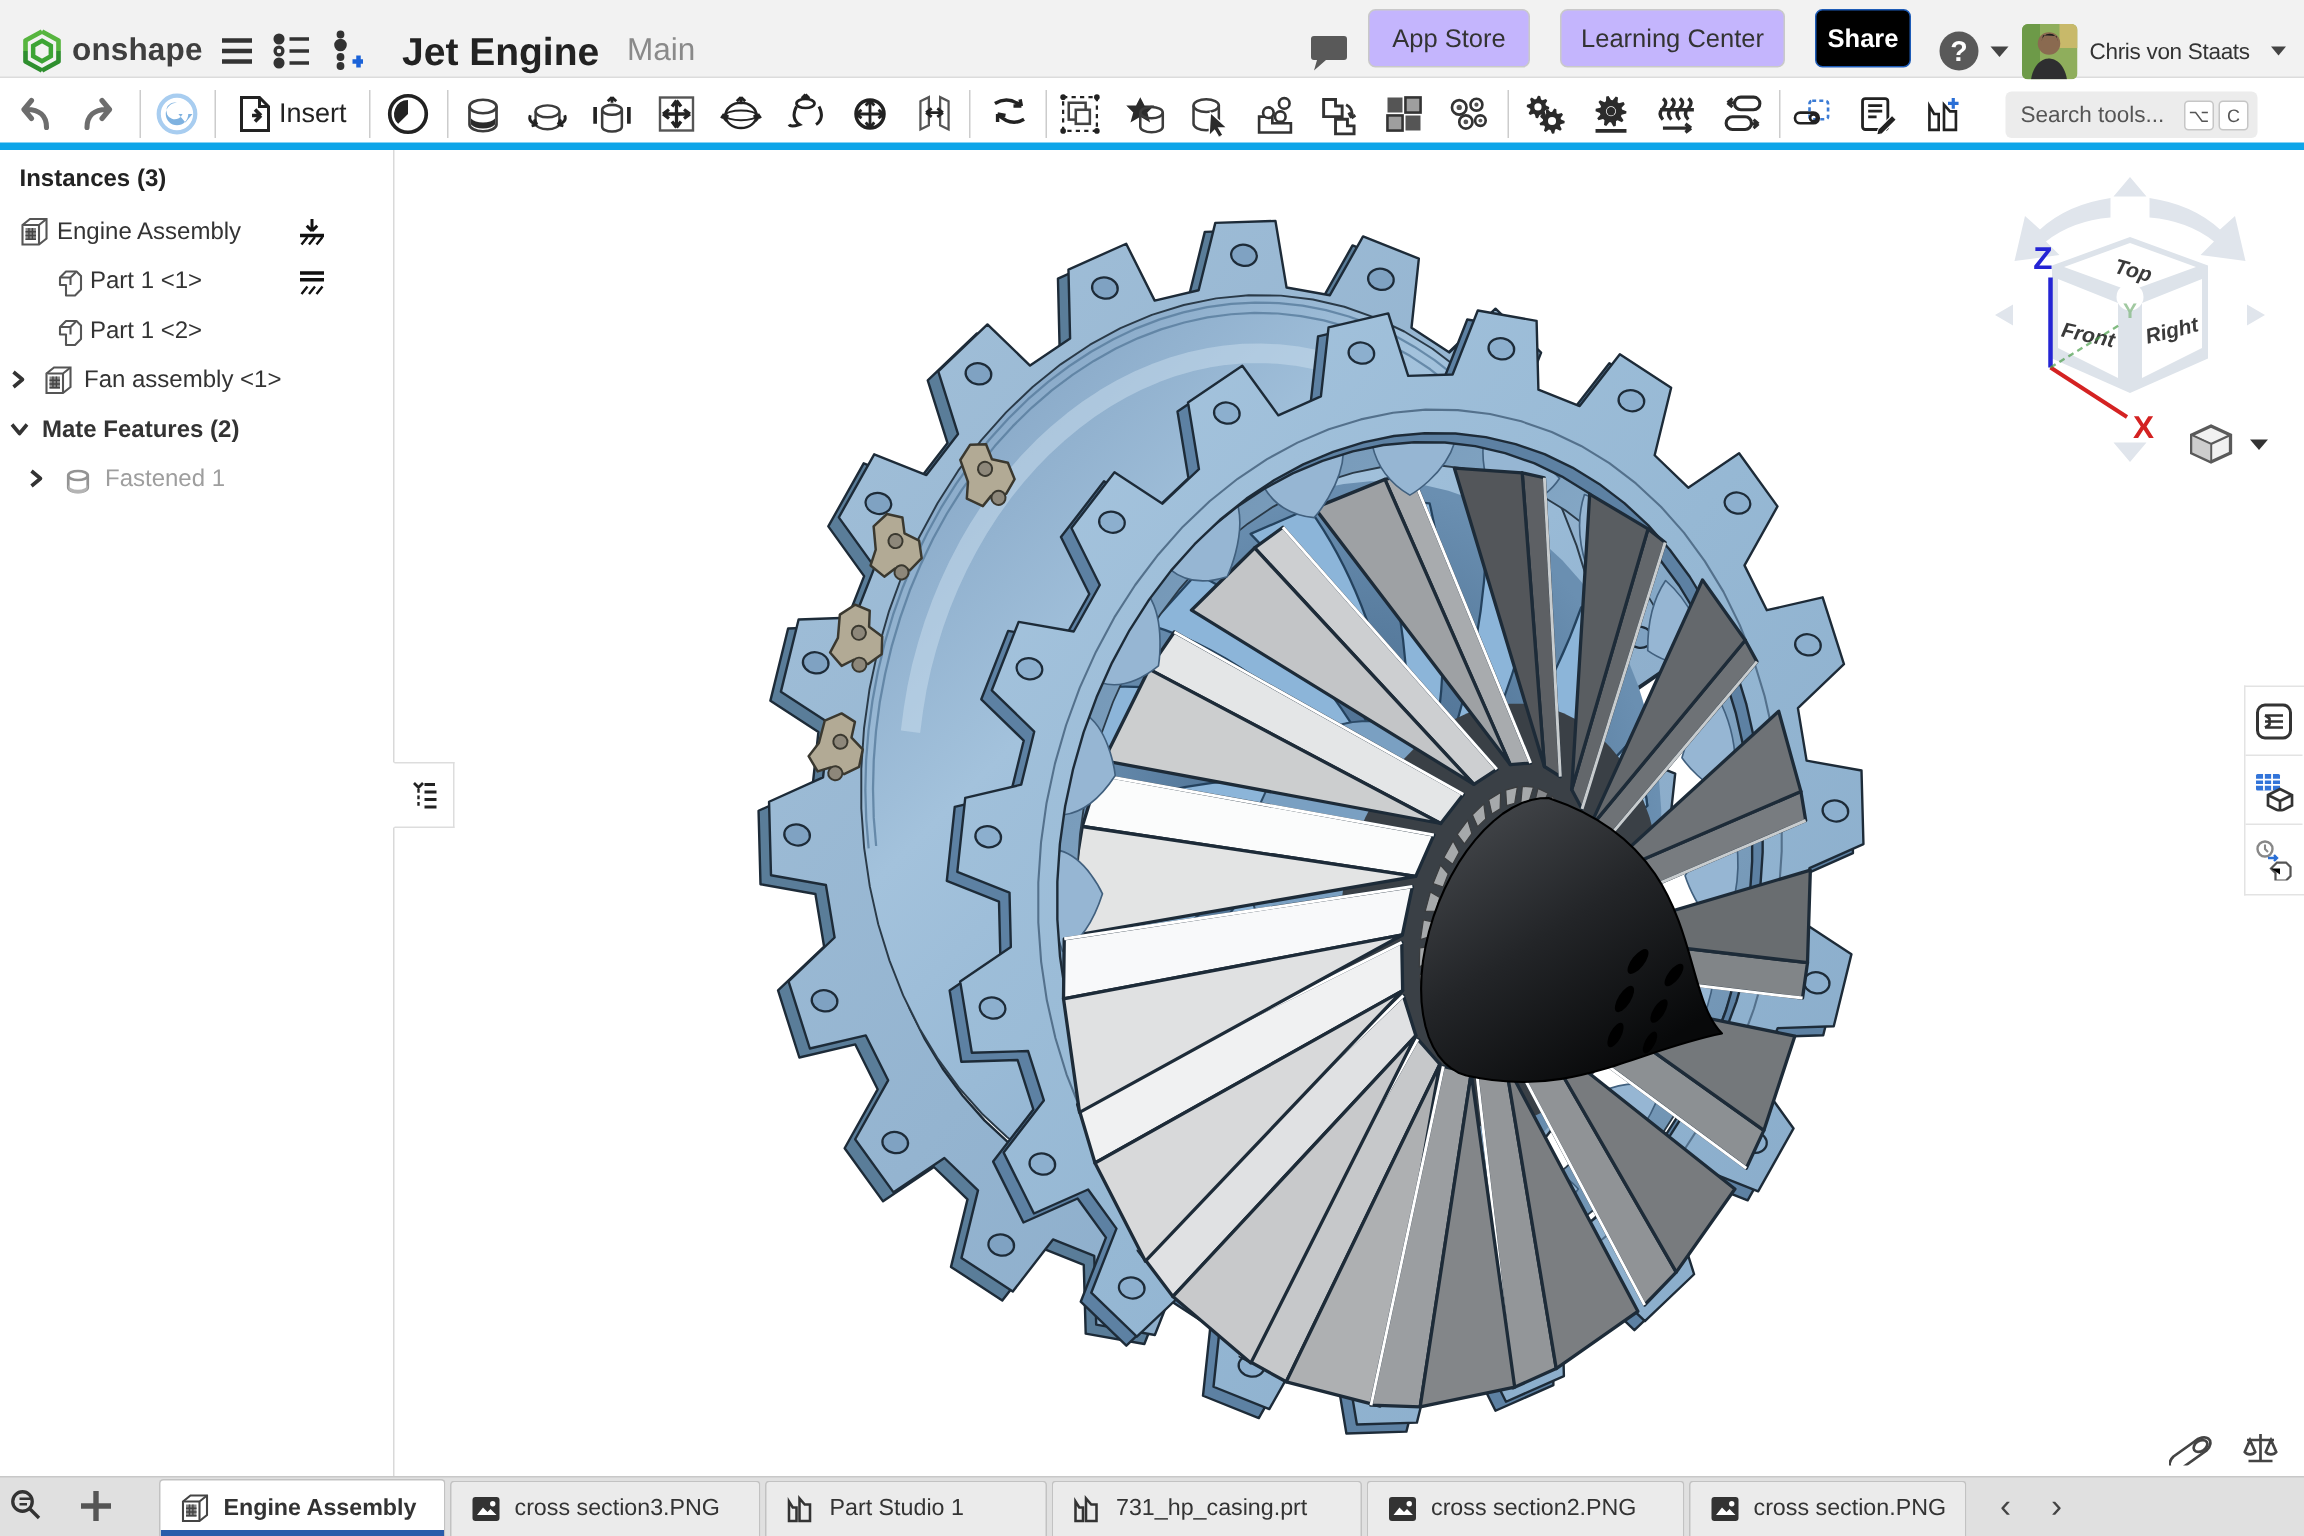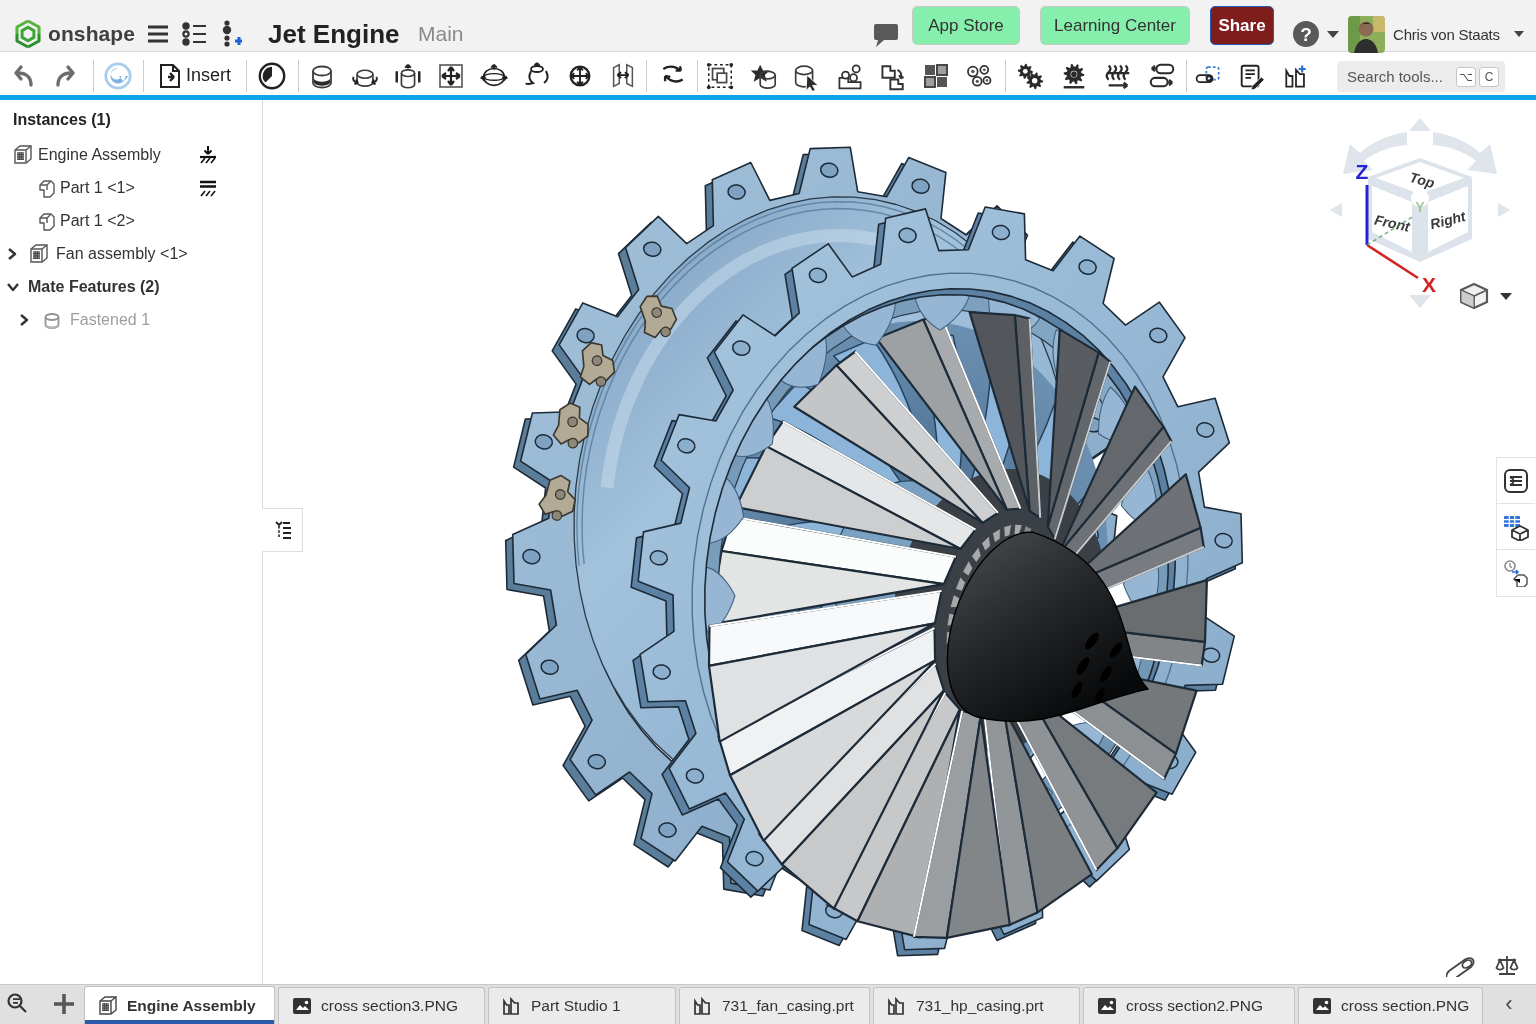--- a/index.html
+++ b/index.html
@@ -1,22 +1,22 @@
 <!DOCTYPE html>
 <html><head><meta charset="utf-8"><title>Jet Engine</title><style>
 *{margin:0;padding:0;box-sizing:border-box}
 html,body{width:1536px;height:1024px;overflow:hidden;font-family:"Liberation Sans",sans-serif;background:#fff}
 .header{position:absolute;left:0;top:0;width:1536px;height:52px;background:#f2f2f2;border-bottom:1px solid #dcdcdc}
 .hitem{position:absolute;top:0;height:68px;display:flex;align-items:center}
 .wordmark{font-size:21px;color:#3f3f3f;font-weight:bold;letter-spacing:0.1px}
 .ic{display:inline-block;vertical-align:middle}
 .title{font-size:26px;font-weight:bold;color:#222}
 .wsname{font-size:21px;color:#8a8a8a}
-.btn{height:39px;background:#86efac;border:1px solid #c9c9c9;border-radius:5px;font-size:17px;color:#333;display:flex;align-items:center;justify-content:center}
-.btn.share{background:#7f1d1d;border-color:#1d5bb7;color:#fff;font-weight:bold}
+.btn{height:39px;background:#c4b5fd;border:1px solid #c9c9c9;border-radius:5px;font-size:17px;color:#333;display:flex;align-items:center;justify-content:center}
+.btn.share{background:#000000;border-color:#1d5bb7;color:#fff;font-weight:bold}
 .uname{font-size:15px;color:#333;letter-spacing:-0.2px}
 .toolbar{position:absolute;left:0;top:53px;width:1536px;height:47px;background:#fff;border-bottom:5px solid #0ea5e9}
 .sep{position:absolute;width:1px;height:32px;top:7px;background:#ccc}
 .tbi{position:absolute;top:8px;width:30px;height:30px;display:flex;align-items:center;justify-content:center}
 .searchbox{position:absolute;left:1337px;top:8px;width:168px;height:31px;background:#ececec;border-radius:4px;display:flex;align-items:center;padding:0 6px}
 .searchbox span{color:#555;font-size:15px;flex:1;padding-left:4px;white-space:nowrap}
 .key{width:20px;height:20px;background:#fff;border:1px solid #c6c6c6;border-radius:3px;font-size:12px;color:#555;display:flex;align-items:center;justify-content:center;margin-left:3px}
 .lpanel{position:absolute;left:0;top:100px;width:263px;height:884px;background:#fff;border-right:1px solid #d9d9d9}
 .ptitle{font-size:16px;font-weight:bold;color:#222;padding:11px 0 0 13px}
 .prow{position:relative;height:33px}
@@ -639,21 +639,21 @@
 <text x="119" y="186" font-size="21" font-weight="bold" fill="#d42222" text-anchor="middle">X</text>
 <text x="110" y="106" font-size="14" font-weight="bold" fill="#8abc8a" text-anchor="middle" opacity="0.8">Y</text>
 </svg>
 <svg width="58" height="28" viewBox="0 0 58 28" style="position:absolute;left:1460;top:282">
 <path d="M14 2 l13 6 v12 l-13 6 -13-6 V8 Z" fill="#f1f1f1" stroke="#5a5a5a" stroke-width="2.2"></path>
 <path d="M1 8 l13 6 13-6 M14 14 v12" fill="none" stroke="#5a5a5a" stroke-width="1.6"></path>
 <path d="M14 14 l-13-6 v12 l13 6 Z" fill="#cdcdcd" stroke="#5a5a5a" stroke-width="1"></path>
 <path d="M40 11 l6 7 6-7 Z" fill="#333"></path>
 </svg>
 <div class="lpanel">
-    <div class="ptitle">Instances (1)</div>
+    <div class="ptitle">Instances (3)</div>
     <div style="margin-top:9px">
       <div class="prow">
         <span class="" style="left:12px;"><svg class="ic" width="22" height="22" viewBox="0 0 22 22" style="">
             <g fill="#fff" stroke="#555" stroke-width="1.4">
 <path d="M3 6 l5-4 h11 v13 l-5 4 H3 Z"></path>
               <path d="M3 6 h11 v13 M14 6 l5-4"></path>
             </g>
 <rect x="5" y="8" width="7" height="8" fill="#888"></rect>
             <g stroke="#444" stroke-width="0.9">
 <path d="M5 10.5 h7 M5 13 h7 M5 15.5 h7 M7.3 8 v8 M9.6 8 v8"></path>
@@ -822,28 +822,20 @@
         </svg>
       </span>cross section3.PNG</div>
     <div class="tab " style="width:188px"><span class="tic">
         <svg class="ic" width="22" height="22" viewBox="0 0 22 22" style="">
           <g fill="none" stroke="#333" stroke-width="1.7">
             <path d="M3 6 v13 h5 v-9 h-2.5 Z"></path>
             <path d="M10 4 v15 h7 v-11 h-3.5 Z"></path>
           </g>
         </svg>
       </span>Part Studio 1</div>
-    <div class="tab " style="width:191px"><span class="tic">
-        <svg class="ic" width="22" height="22" viewBox="0 0 22 22" style="">
-          <g fill="none" stroke="#333" stroke-width="1.7">
-            <path d="M3 6 v13 h5 v-9 h-2.5 Z"></path>
-            <path d="M10 4 v15 h7 v-11 h-3.5 Z"></path>
-          </g>
-        </svg>
-      </span>731_fan_casing.prt</div>
     <div class="tab " style="width:207px"><span class="tic">
         <svg class="ic" width="22" height="22" viewBox="0 0 22 22" style="">
           <g fill="none" stroke="#333" stroke-width="1.7">
             <path d="M3 6 v13 h5 v-9 h-2.5 Z"></path>
             <path d="M10 4 v15 h7 v-11 h-3.5 Z"></path>
           </g>
         </svg>
       </span>731_hp_casing.prt</div>
     <div class="tab " style="width:212px"><span class="tic">
         <svg class="ic" width="22" height="22" viewBox="0 0 22 22" style="">

